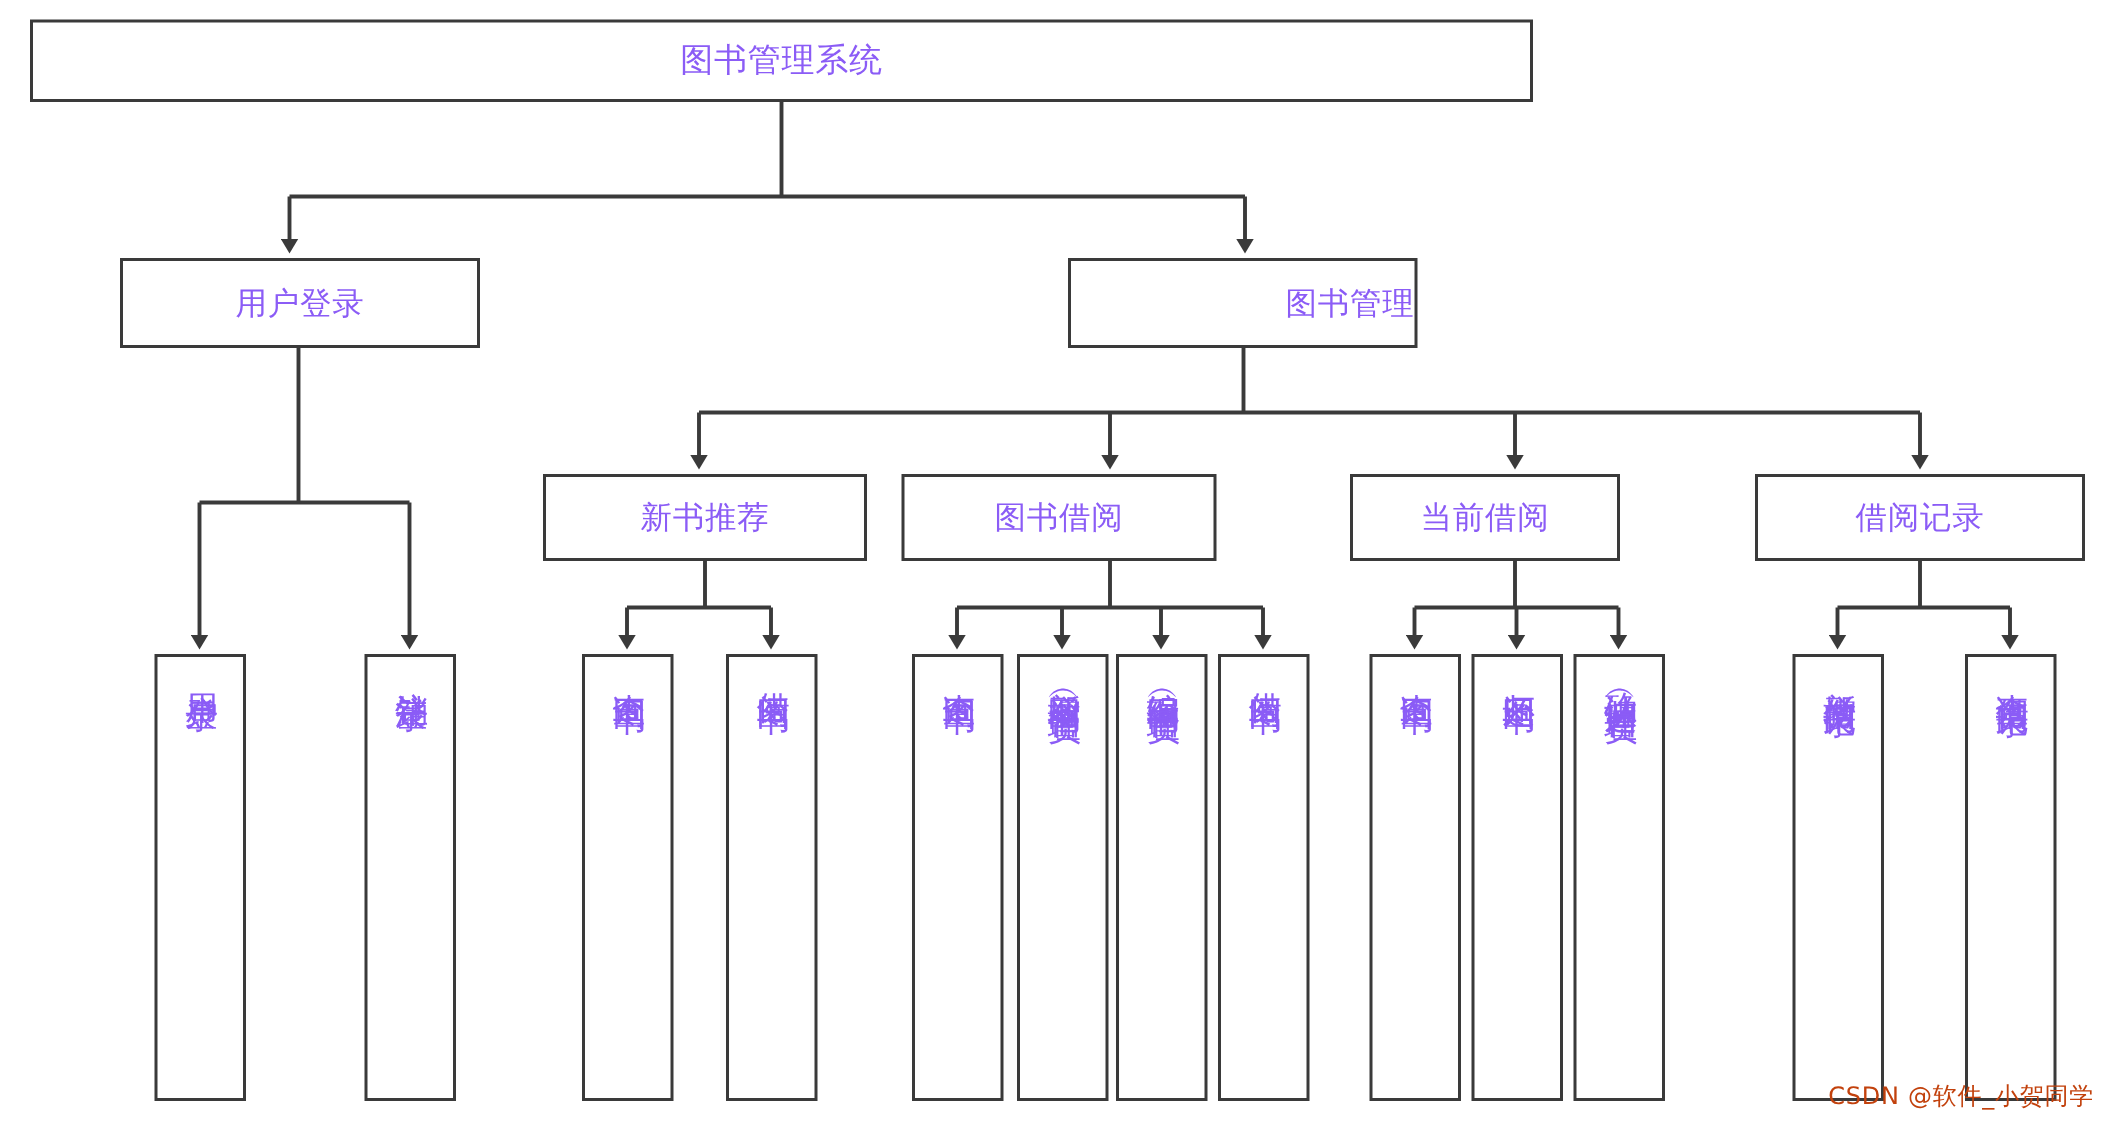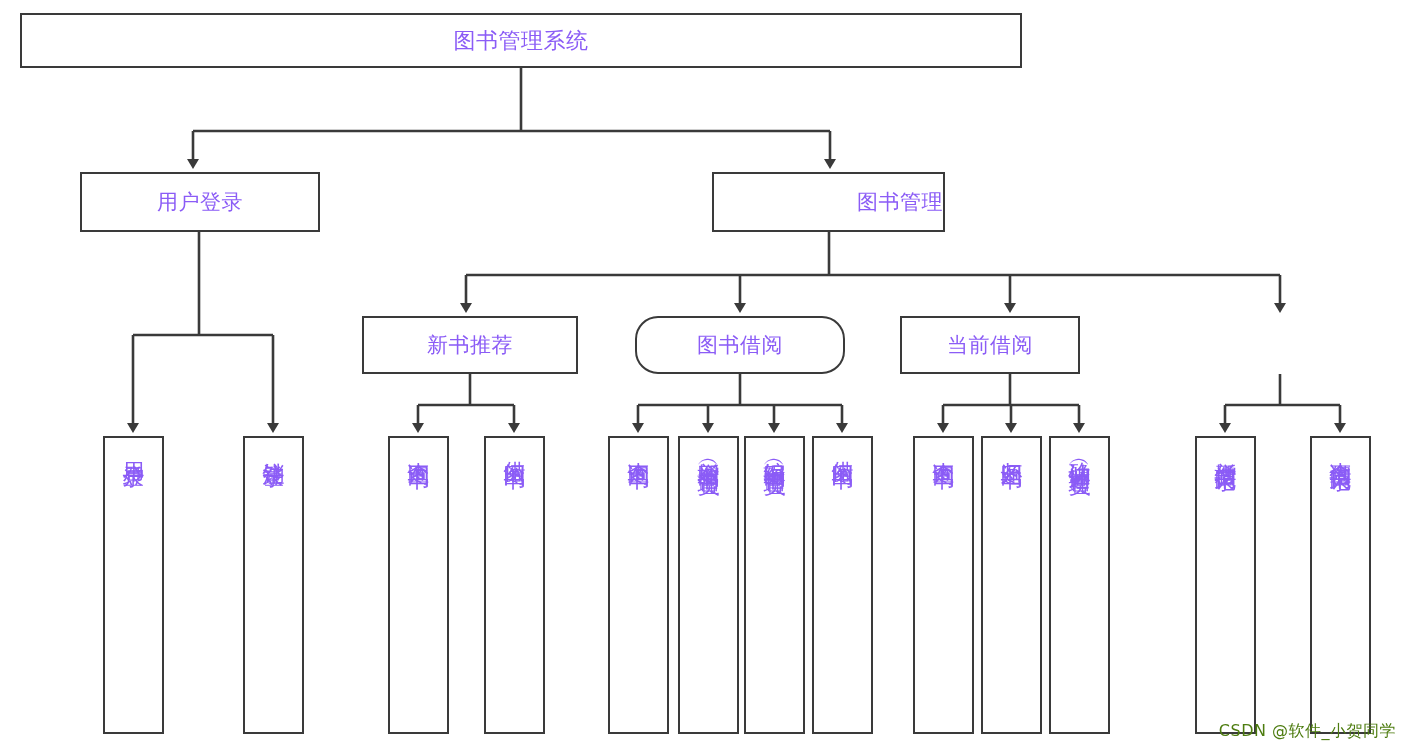--- a/index.html
+++ b/index.html
@@ -61,21 +61,21 @@
     font-size: 22px;
     letter-spacing: 2px;
     line-height: 1;
     white-space: nowrap;
   }
   .watermark {
     position: absolute;
     right: 9px;
     bottom: 5px;
     font-size: 16px;
-    color: #4d7c0f;
+    color: #c2410c;
     white-space: nowrap;
     letter-spacing: 0.5px;
   }
 </style>
 </head>
 <body>
 
 <div id="canvas">
 
   <svg class="wires" viewBox="0 0 1405 747" xmlns="http://www.w3.org/2000/svg">
@@ -135,25 +135,28 @@
   <div class="node h" style="left:80px; top:172px; width:240px; height:60px;">
     <span class="lbl">用户登录</span>
   </div>
   <div class="node h" style="left:712px; top:172px; width:233px; height:60px;justify-content:flex-end;">
     <span class="lbl">图书管理</span>
   </div>
 
   <div class="node h" style="left:362px; top:316px; width:216px; height:58px;">
     <span class="lbl">新书推荐</span>
   </div>
-  <div class="node h" style="left:635px; top:316px; width:210px; height:58px;border-radius:23px;">
+  <div class="node h" style="left:601px; top:316px; width:210px; height:58px;">
     <span class="lbl">图书借阅</span>
   </div>
   <div class="node h" style="left:900px; top:316px; width:180px; height:58px;">
     <span class="lbl">当前借阅</span>
+  </div>
+  <div class="node h" style="left:1170px; top:316px; width:220px; height:58px;">
+    <span class="lbl">借阅记录</span>
   </div>
 
   <div class="node v" style="left:103px; top:436px; width:61px; height:298px;">
     <span class="lbl">用户登录</span>
   </div>
   <div class="node v" style="left:243px; top:436px; width:61px; height:298px;">
     <span class="lbl">注销登录</span>
   </div>
   <div class="node v" style="left:388px; top:436px; width:61px; height:298px;">
     <span class="lbl">查询图书</span>

